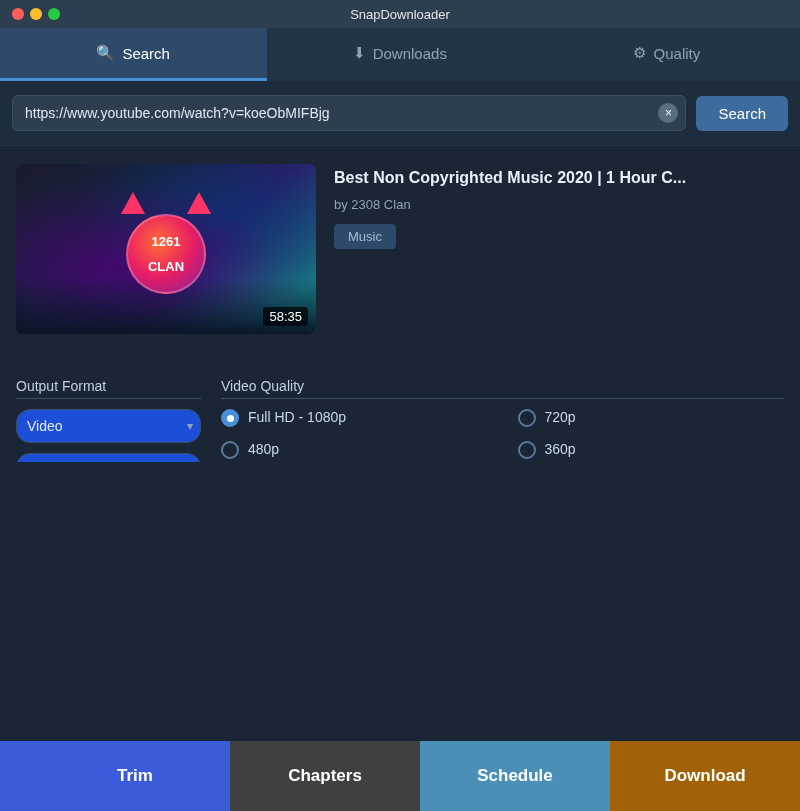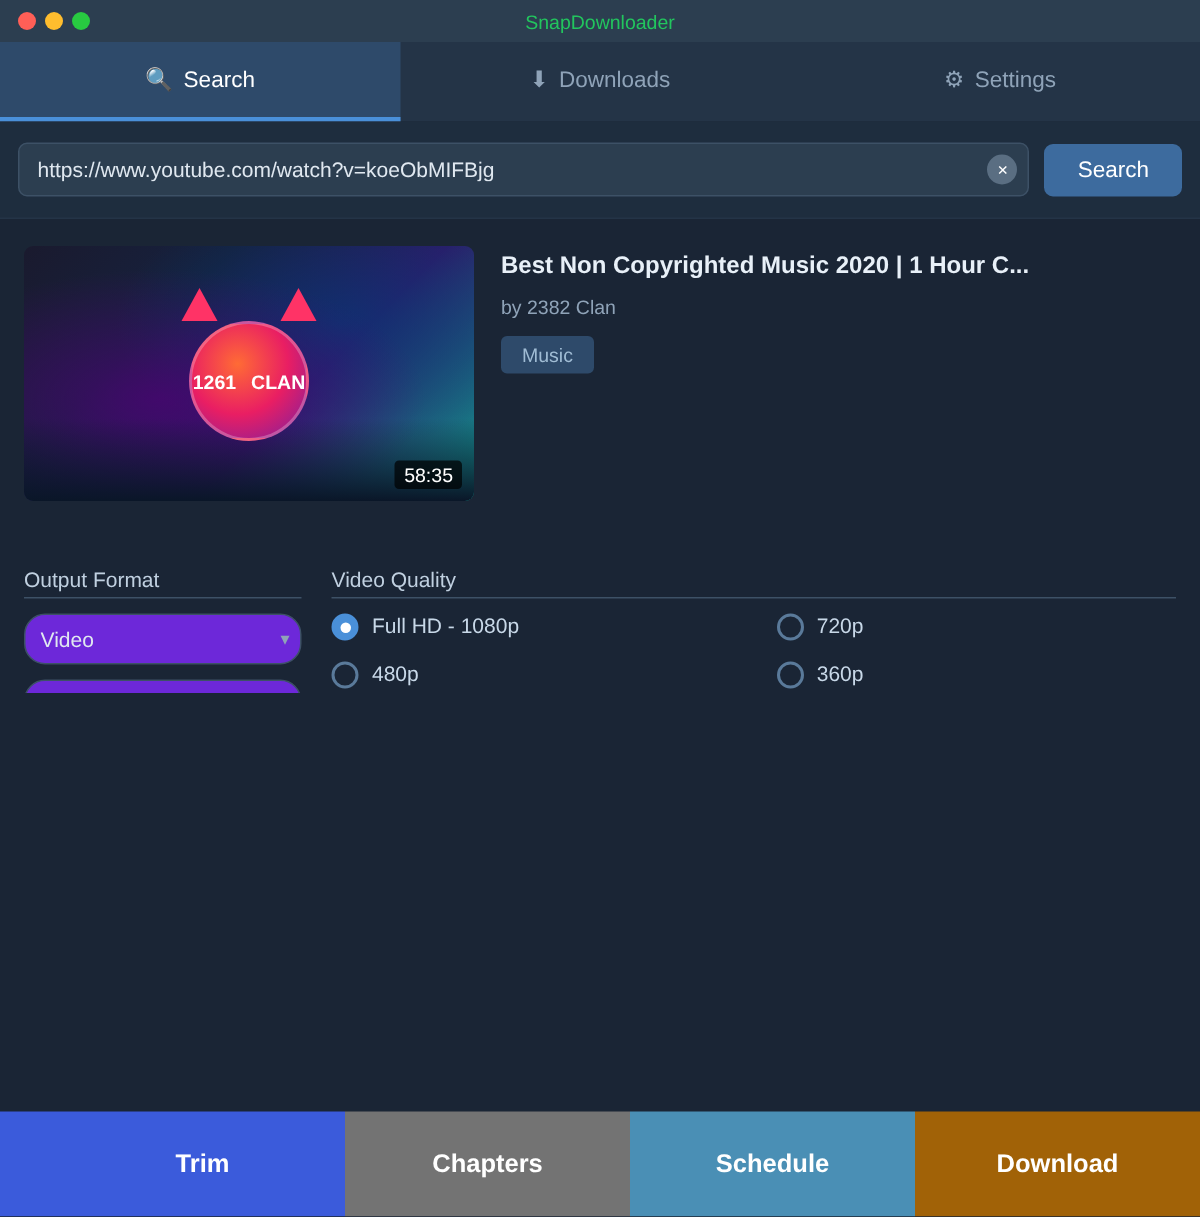--- a/index.html
+++ b/index.html
@@ -18,21 +18,21 @@
     .title-bar {
       background: #2c3e50;
       height: 28px;
       display: flex;
       align-items: center;
       justify-content: center;
       position: relative;
       flex-shrink: 0;
     }
     .title-bar-title {
-      color: #22c55e;
+      color: #e5e5e5;
       font-size: 13px;
     }
     .traffic-lights {
       position: absolute;
       left: 12px;
       display: flex;
       gap: 6px;
     }
     .traffic-light {
       width: 12px;
@@ -197,21 +197,21 @@
       margin-bottom: 10px;
       padding-bottom: 4px;
       border-bottom: 1px solid #3d5166;
     }
     .select-wrapper {
       position: relative;
       margin-bottom: 10px;
     }
     .format-select {
       width: 100%;
-      background: #6d28d9;
+      background: #1d4ed8;
       border: 1px solid #3d5166;
       border-radius: 14px;
       padding: 8px 30px 8px 10px;
       color: #e0e8f0;
       font-size: 14px;
       appearance: none;
       cursor: pointer;
       outline: none;
     }
     .select-arrow {
@@ -281,21 +281,21 @@
       border: none;
       color: #fff;
       font-size: 17px;
       font-weight: 600;
       cursor: pointer;
       display: flex;
       align-items: center;
       justify-content: center;
     }
     .btn-trim { background: #3b5bdb; padding-left: 40px; }
-    .btn-chapters { background: #737373; }
+    .btn-chapters { background: #404040; }
     .btn-schedule { background: #4a8fb5; }
     .btn-download { background: #a16207; }
   </style>
 </head>
 <body>
 
 <div class="title-bar">
   <div class="traffic-lights">
     <div class="traffic-light tl-close"></div>
     <div class="traffic-light tl-minimize"></div>
@@ -308,21 +308,21 @@
   <div class="nav-tab active">
     <span>🔍</span>
     <span>Search</span>
   </div>
   <div class="nav-tab">
     <span>⬇</span>
     <span>Downloads</span>
   </div>
   <div class="nav-tab">
     <span>⚙</span>
-    <span>Settings</span>
+    <span>Quality</span>
   </div>
 </div>
 
 <div class="search-bar-area">
   <div class="url-input-wrapper">
     <input class="url-input" type="text" value="https://www.youtube.com/watch?v=koeObMIFBjg" style="">
     <button class="url-clear-btn">×</button>
   </div>
   <button class="search-btn">Search</button>
 </div>
@@ -334,29 +334,29 @@
 
       <div style="position:absolute;top:0;left:0;width:100%;height:100%;background:radial-gradient(ellipse at 30% 60%, rgba(80,0,120,0.7) 0%, transparent 60%), radial-gradient(ellipse at 70% 30%, rgba(0,60,120,0.6) 0%, transparent 50%);"></div>
 
       <div style="position:absolute;bottom:0;left:0;width:100%;height:55px;background:linear-gradient(to top, #0a1628, transparent);"></div>
 
       <div style="position:absolute;top:28px;left:50%;transform:translateX(-50%);display:flex;gap:42px;z-index:2;">
         <div style="width:0;height:0;border-left:12px solid transparent;border-right:12px solid transparent;border-bottom:22px solid #ff3366;"></div>
         <div style="width:0;height:0;border-left:12px solid transparent;border-right:12px solid transparent;border-bottom:22px solid #ff3366;"></div>
       </div>
 
-      <div style="position:relative;z-index:1;width:80px;height:80px;border-radius:50%;background:radial-gradient(circle at 40% 35%, #ff6b35, #e91e63 50%, #7b1fa2);display:flex;flex-direction:row;align-items:center;justify-content:center;color:white;font-weight:900;font-size:13px;border:2px solid rgba(255,255,255,0.25);margin-top:10px;gap:10px;">
+      <div style="position:relative;z-index:1;width:80px;height:80px;border-radius:50%;background:radial-gradient(circle at 40% 35%, #ff6b35, #e91e63 50%, #7b1fa2);display:flex;flex-direction:column;align-items:center;justify-content:center;color:white;font-weight:900;font-size:13px;border:2px solid rgba(255,255,255,0.25);margin-top:10px;gap:10px;">
         <span>1261</span>
         <span>CLAN</span>
       </div>
       <div class="thumbnail-duration">58:35</div>
     </div>
     <div class="video-meta">
       <div class="video-title">Best Non Copyrighted Music 2020 | 1 Hour C...</div>
-      <div class="video-author">by 2382 Clan</div>
+      <div class="video-author">by 2308 Clan</div>
       <span class="video-tag">Music</span>
     </div>
   </div>
 
   <div class="options-area">
 
     <div class="output-format-section">
       <div class="section-label">Output Format</div>
       <div class="select-wrapper">
         <select class="format-select">

